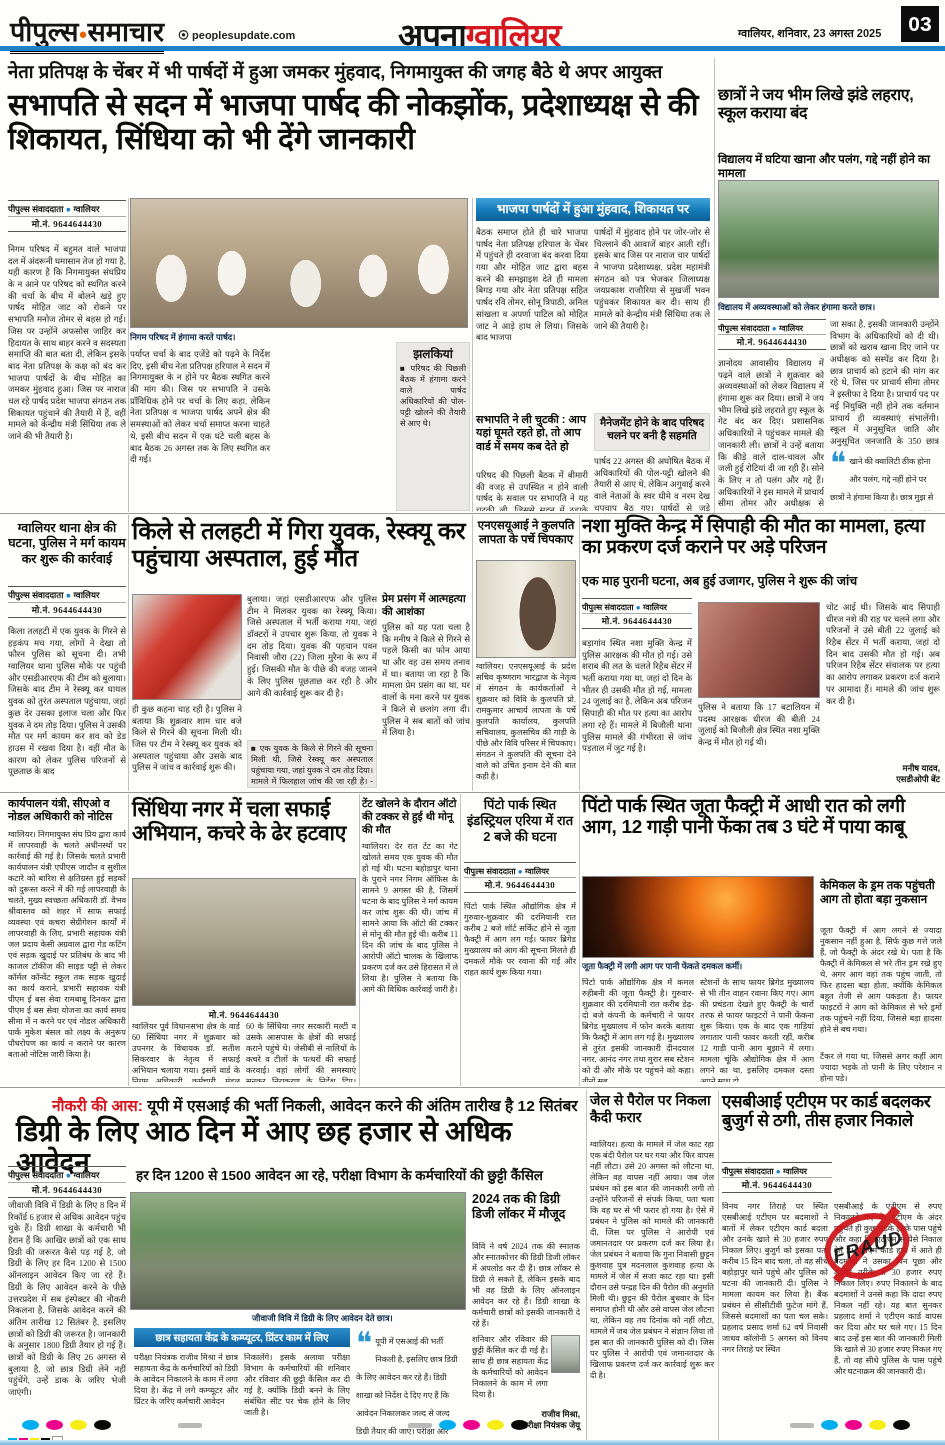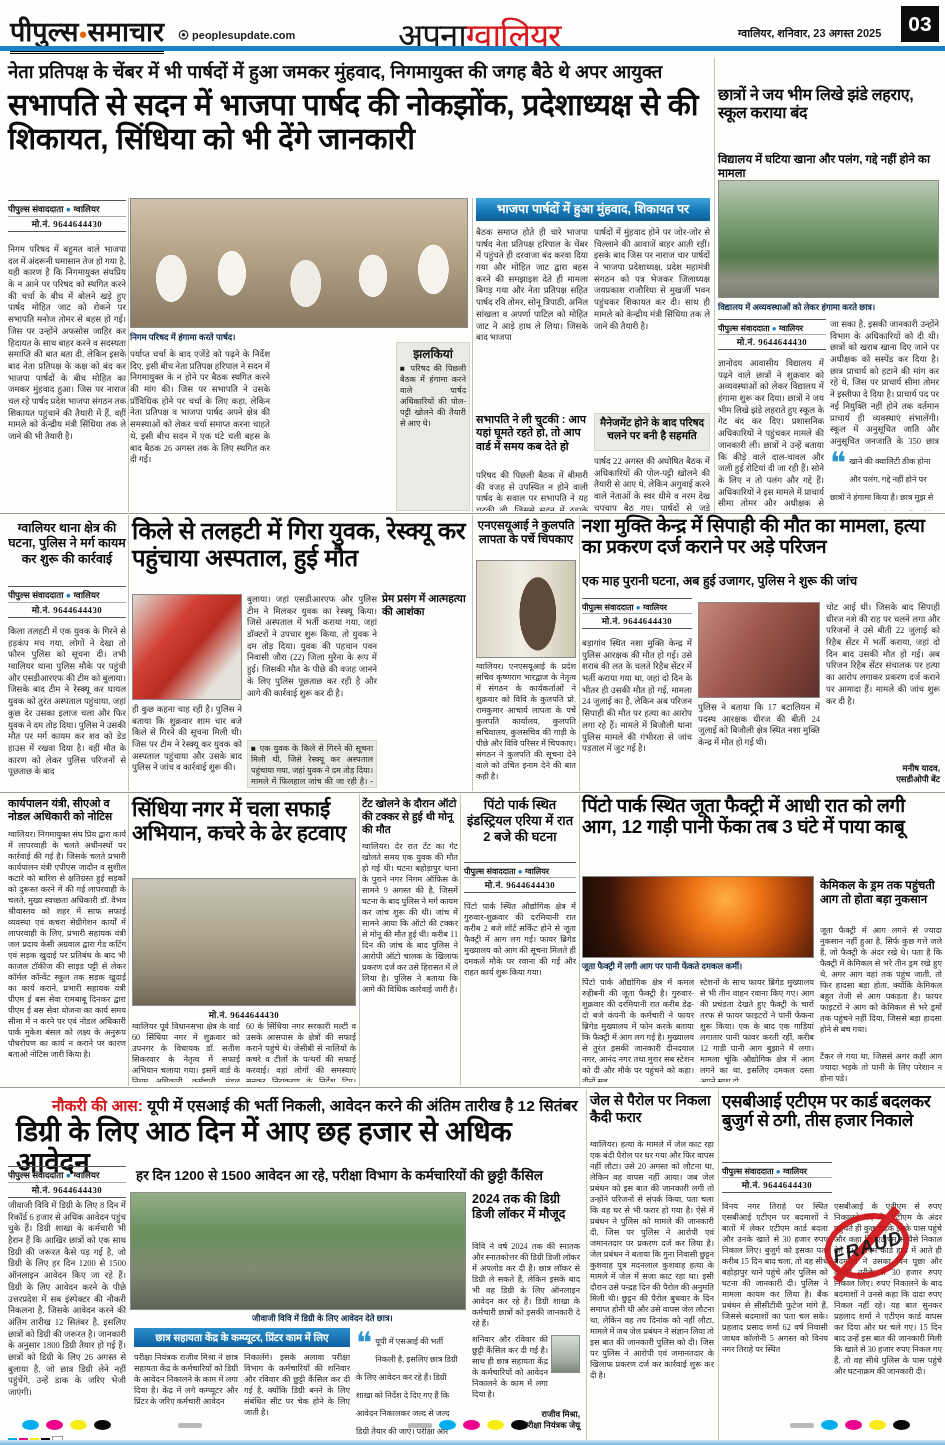--- a/index.html
+++ b/index.html
@@ -23,21 +23,21 @@
            font-family:"Liberation Sans",sans-serif;font-weight:bold}
   .bluecap{background:linear-gradient(180deg,#2b8ec9,#0e61a0);color:#fff;font-family:"Liberation Sans",sans-serif;
            font-weight:bold;text-align:center}
   .qmark{color:#2b95d0;font-size:30px;line-height:.7;font-family:"DejaVu Sans",sans-serif;float:left;margin:2px 3px 0 0}
   .attr{font-weight:bold;text-align:right;font-size:8.4px;font-family:"Liberation Sans",sans-serif}
   .subh{font-family:"Liberation Sans",sans-serif;font-weight:bold;line-height:1.22;color:#0c0c0c}
   
   .logo{font-size:27px;font-weight:bold;font-family:"Liberation Serif",serif;border-bottom:3px double #000;padding-bottom:2px}
   .logo .odot{color:#e8650f;font-size:15px;vertical-align:middle}
   .site{font-size:11px;font-weight:bold;color:#222;font-family:"Liberation Sans",sans-serif}
-  .edition{font-size:33px;font-weight:normal;font-family:"Liberation Sans",sans-serif;letter-spacing:-1px}
+  .edition{font-size:33px;font-weight:bold;font-family:"Liberation Sans",sans-serif;letter-spacing:-1px}
   .edition .red{color:#d6171e}
   .dateline{font-size:11px;font-weight:bold;font-family:"Liberation Sans",sans-serif}
   .pagebox{background:#0d0d0d;color:#fff;font-family:"Liberation Sans",sans-serif;font-weight:bold;font-size:21px;
            display:flex;align-items:center;justify-content:center}
   .toprule{background:#1b82c5}
   
   .ph-council{background:
      radial-gradient(ellipse 26px 40px at 12% 62%,#f4f1ea 58%,transparent 60%),
      radial-gradient(ellipse 24px 38px at 30% 58%,#f7f4ee 58%,transparent 60%),
      radial-gradient(ellipse 26px 40px at 52% 66%,#efece4 58%,transparent 60%),
@@ -137,20 +137,21 @@
   <div class="abs" style="left:8px;top:586px;width:118px">
     <div class="byline"><span>पीपुल्स संवाददाता</span> <span class="bluedot">●</span> <span>ग्वालियर</span></div>
     <div class="phone">मो.नं. 9644644430</div>
   </div>
   <div class="abs bd" style="left:8px;top:626px;width:118px;height:162px;overflow:hidden">किला तलहटी में एक युवक के गिरने से हड़कंप मच गया, लोगों ने देखा तो फौरन पुलिस को सूचना दी। तभी ग्वालियर थाना पुलिस मौके पर पहुंची और एसडीआरएफ की टीम को बुलाया। जिसके बाद टीम ने रेस्क्यू कर घायल युवक को तुरंत अस्पताल पहुंचाया, जहां कुछ देर उसका इलाज चला और फिर युवक ने दम तोड़ दिया। पुलिस ने उसकी मौत पर मर्ग कायम कर शव को डेड हाउस में रखवा दिया है। वहीं मौत के कारण को लेकर पुलिस परिजनों से पूछताछ के बाद</div>
 
   <div class="abs hl" style="left:132px;top:518px;width:338px;font-size:24px">किले से तलहटी में गिरा युवक, रेस्क्यू कर पहुंचाया अस्पताल, हुई मौत</div>
   <div class="photo ph-rescue" style="left:132px;top:594px;width:110px;height:106px"></div>
   <div class="abs bd" style="left:247px;top:594px;width:130px;height:140px;overflow:hidden">बुलाया। जहां एसडीआरएफ और पुलिस टीम ने मिलकर युवक का रेस्क्यू किया। जिसे अस्पताल में भर्ती कराया गया, जहां डॉक्टरों ने उपचार शुरू किया, तो युवक ने दम तोड़ दिया। युवक की पहचान पवन निवासी जौरा (22) जिला मुरैना के रूप में हुई। जिसकी मौत के पीछे की वजह जानने के लिए पुलिस पूछताछ कर रही है और आगे की कार्रवाई शुरू कर दी है।</div>
   <div class="abs subh" style="left:382px;top:592px;width:88px;font-size:10.5px">प्रेम प्रसंग में आत्महत्या की आशंका</div>
+  <div class="abs bd" style="left:382px;top:622px;width:88px;height:166px;overflow:hidden">पुलिस को यह पता चला है कि मनीष ने किले से गिरने से पहले किसी का फोन आया था और वह उस समय तनाव में था। बताया जा रहा है कि मामला प्रेम प्रसंग का था, घर वालों के मना करने पर युवक ने किले से छलांग लगा दी। पुलिस ने सब बातों को जांच में लिया है।</div>
   <div class="abs bd" style="left:132px;top:704px;width:110px;height:84px;overflow:hidden">ही कुछ कहना चाह रही है। पुलिस ने बताया कि शुक्रवार शाम चार बजे किले से गिरने की सूचना मिली थी। जिस पर टीम ने रेस्क्यू कर युवक को अस्पताल पहुंचाया और उसके बाद पुलिस ने जांच व कार्रवाई शुरू की।</div>
   <div class="abs graybox bd2" style="left:247px;top:740px;width:130px;height:48px;overflow:hidden;padding:3px">
     <span>■</span> <span>एक युवक के किले से गिरने की सूचना मिली थी, जिसे रेस्क्यू कर अस्पताल पहुंचाया गया, जहां युवक ने दम तोड़ दिया। मामले में फिलहाल जांच की जा रही है।</span> <b>- टीआई, ग्वालियर</b>
   </div>
 
   <div class="abs subh" style="left:476px;top:518px;width:100px;font-size:11.5px;text-align:center">एनएसयूआई ने कुलपति लापता के पर्चे चिपकाए</div>
   <div class="photo ph-door" style="left:476px;top:560px;width:100px;height:98px"></div>
   <div class="abs bd2" style="left:476px;top:662px;width:100px;height:126px;overflow:hidden">ग्वालियर। एनएसयूआई के प्रदेश सचिव कृष्णराग भारद्वाज के नेतृत्व में संगठन के कार्यकर्ताओं ने शुक्रवार को विवि के कुलपति प्रो. रामकुमार आचार्य लापता के पर्चे कुलपति कार्यालय, कुलपति सचिवालय, कुलसचिव की गाड़ी के पीछे और विवि परिसर में चिपकाए। संगठन ने कुलपति की सूचना देने वाले को उचित इनाम देने की बात कही है।</div>
 
   <div class="abs hl" style="left:582px;top:515px;width:360px;font-size:19px">नशा मुक्ति केन्द्र में सिपाही की मौत का मामला, हत्या का प्रकरण दर्ज कराने पर अड़े परिजन</div>

